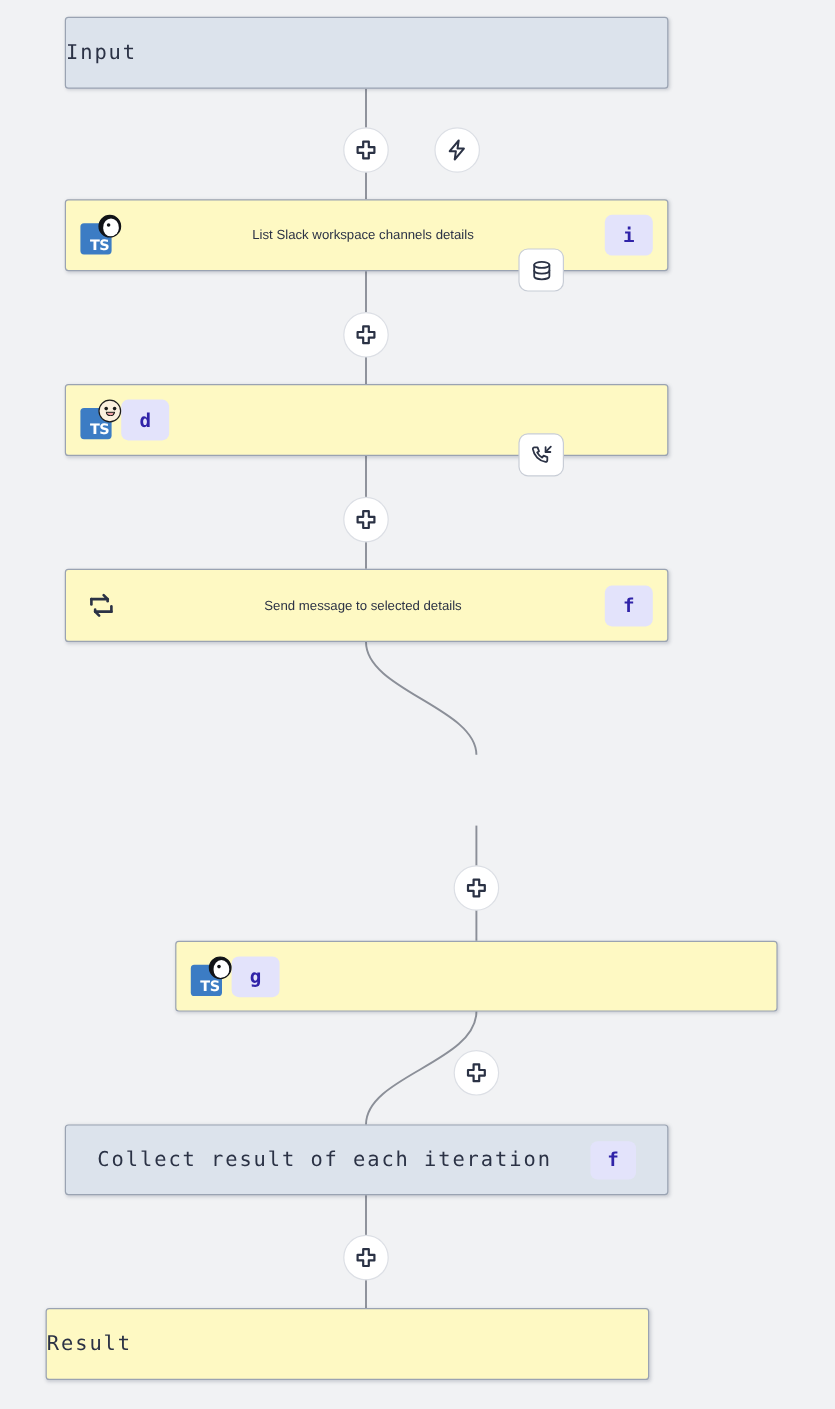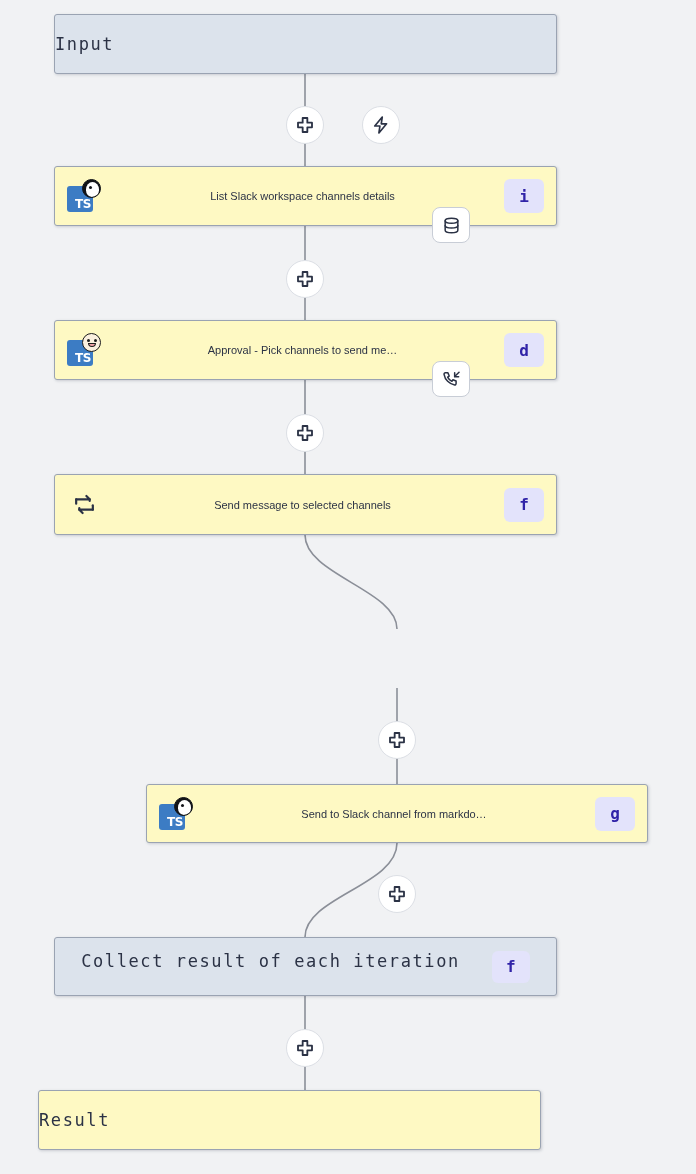--- a/index.html
+++ b/index.html
@@ -38,20 +38,21 @@
     width: 100%;
     font-family: "DejaVu Sans Mono", monospace;
     font-size: 17px;
     letter-spacing: 1.6px;
     color: #2b3245;
   }
   .node-center-left {
     justify-content: center;
     width: 100%;
     display: flex;
+    align-items: center;
     gap: 32px;
   }
   .mono-label {
     font-family: "DejaVu Sans Mono", monospace;
     font-size: 17px;
     letter-spacing: 1.6px;
     color: #2b3245;
     white-space: nowrap;
   }
 
@@ -263,21 +264,20 @@
     <div class="step-icon">
       <div class="ts-square">
         <span>TS</span>
       </div>
       <div class="runtime-badge runtime-bun">
         <div class="bun-eye l"></div>
         <div class="bun-eye r"></div>
         <div class="bun-mouth"></div>
       </div>
     </div>
-    <div class="step-title">Approval - Pick channels to send me…</div>
     <div class="letter-badge">d</div>
     <div class="corner-badge">
       <svg width="19" height="19" viewBox="0 0 24 24" fill="none" stroke="currentColor" stroke-width="1.9" stroke-linecap="round" stroke-linejoin="round">
         <path d="M21.5 2.8 16 8.3"></path>
         <path d="M16 3.4v5h5"></path>
         <path d="M4.2 3.6h3.3l1.6 4-2 1.3a12 12 0 0 0 5.4 5.4l1.3-2 4 1.6v3.3a1.6 1.6 0 0 1-1.8 1.6A16.2 16.2 0 0 1 2.6 5.4 1.6 1.6 0 0 1 4.2 3.6z"></path>
       </svg>
     </div>
   </div>
 
@@ -291,42 +291,41 @@
     <div class="loop-icon">
       <svg width="25" height="25" viewBox="0 0 24 24" fill="none" stroke="currentColor" stroke-width="2.1" stroke-linecap="round" stroke-linejoin="round">
         <path d="M4 7h13l-3.2-3.2"></path>
         <path d="M17 7v1.6"></path>
         <path d="M20 17H7l3.2 3.2"></path>
         <path d="M7 17v-1.6"></path>
         <path d="M4 7v4.2"></path>
         <path d="M20 17v-4.2"></path>
       </svg>
     </div>
-    <div class="step-title">Send message to selected channels</div>
+    <div class="step-title">Send message to selected details</div>
     <div class="letter-badge">f</div>
   </div>
 
 
   <div class="conn-btn" style="left:378px; top:721px;">
     <svg width="20" height="20" viewBox="0 0 24 24" fill="none" stroke="currentColor" stroke-width="2.2" stroke-linecap="round" stroke-linejoin="round">
       <path d="M9.2 3.6h5.6v5.6h5.6v5.6h-5.6v5.6H9.2v-5.6H3.6V9.2h5.6z"></path>
     </svg>
   </div>
 
   <div class="node tone-white" style="left:146px; top:784px; width:502px; height:59px;">
     <div class="step-icon">
       <div class="ts-square">
         <span>TS</span>
       </div>
       <div class="runtime-badge runtime-deno">
         <div class="deno-inner"></div>
         <div class="deno-eye"></div>
       </div>
     </div>
-    <div class="step-title">Send to Slack channel from markdo…</div>
     <div class="letter-badge">g</div>
   </div>
 
   <div class="conn-btn" style="left:378px; top:875px;">
     <svg width="20" height="20" viewBox="0 0 24 24" fill="none" stroke="currentColor" stroke-width="2.2" stroke-linecap="round" stroke-linejoin="round">
       <path d="M9.2 3.6h5.6v5.6h5.6v5.6h-5.6v5.6H9.2v-5.6H3.6V9.2h5.6z"></path>
     </svg>
   </div>
 
   <div class="node tone-gray" style="left:54px; top:937px; width:503px; height:59px;">

